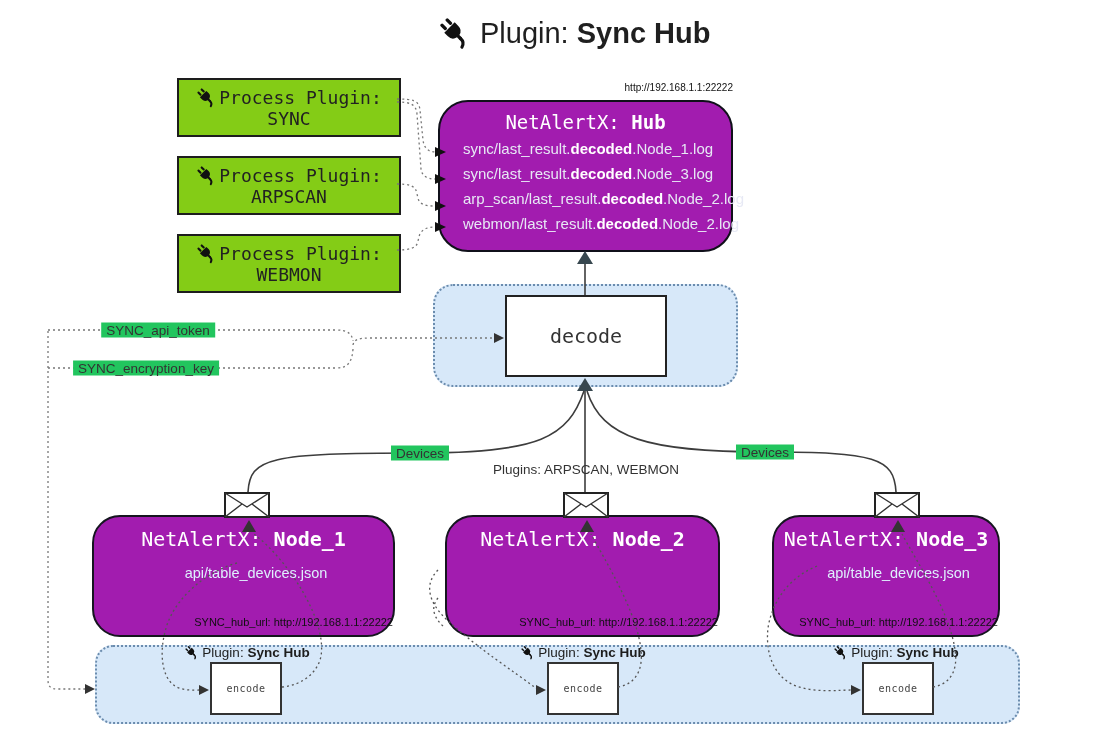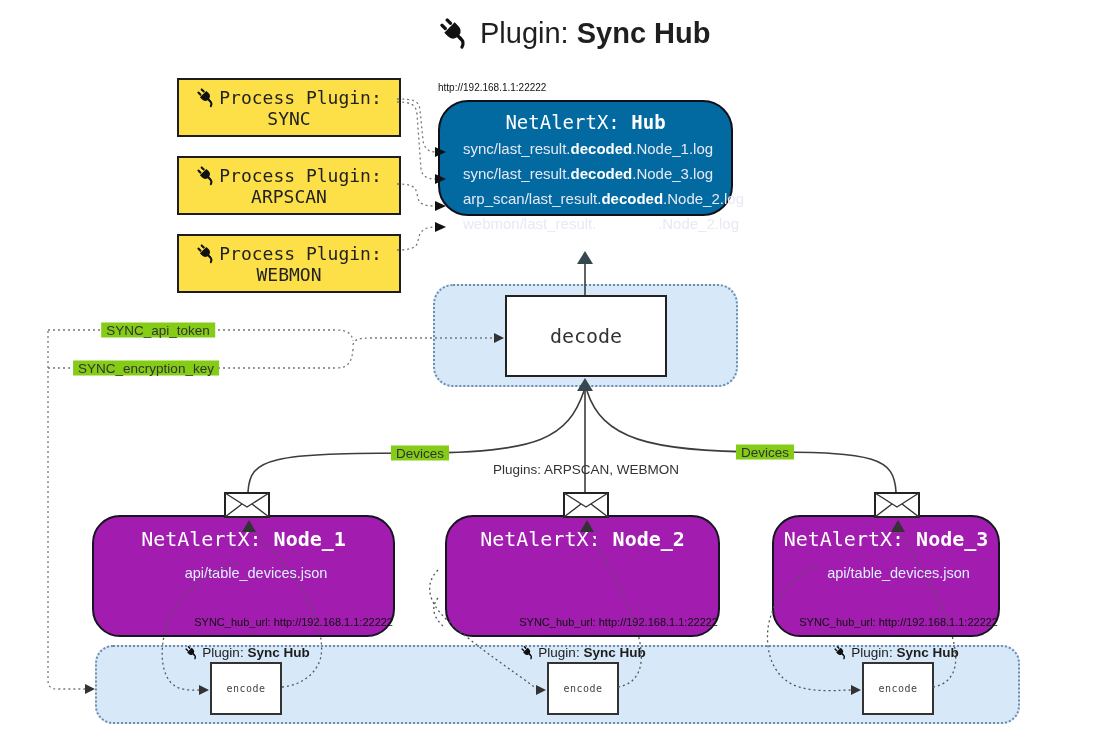--- a/index.html
+++ b/index.html
@@ -8,45 +8,45 @@
   .abs{position:absolute;}
   .mono{font-family:"DejaVu Sans Mono","Liberation Mono",monospace;}
   .pre{white-space:pre;}
 
   
   .title-row{top:16px;left:438px;width:300px;display:flex;align-items:center;gap:8px;z-index:4;}
   .title-row .plug{width:34px;height:34px;}
   .title-text{font-size:29px;color:#1f1f1f;}
 
   
-  .pbox{left:177px;width:220px;height:55px;background:#fde047;border:2px solid #1d1d1d;z-index:2;
+  .pbox{left:177px;width:220px;height:55px;background:#84cc16;border:2px solid #1d1d1d;z-index:2;
         display:flex;flex-direction:column;justify-content:center;align-items:center;}
   .pbox-row{display:flex;align-items:center;gap:2px;}
   .pbox .plug{width:21px;height:21px;}
   .pbox-label{font-size:18px;color:#222;}
   .pbox-name{font-size:18px;color:#222;}
 
   
-  .hub-url{top:82px;left:438px;width:295px;text-align:left;font-size:10px;color:#111;z-index:4;}
-  .hub{top:100px;left:438px;width:295px;height:116px;background:#0369a1;border:2px solid #10101a;
+  .hub-url{top:82px;left:438px;width:295px;text-align:right;font-size:10px;color:#111;z-index:4;}
+  .hub{top:100px;left:438px;width:295px;height:152px;background:#a21caf;border:2px solid #10101a;
        border-radius:30px;box-sizing:border-box;z-index:2;}
   .hub-title{margin-top:9px;text-align:center;font-size:19px;color:#ffffff;}
   .hub-logs{margin-top:3px;padding-left:23px;}
   .hub-log{font-size:15px;line-height:25px;color:#E7E9F5;white-space:pre;}
   .hub-log b{color:#ffffff;}
 
   
   .dec-wrap{top:284px;left:433px;width:305px;height:103px;background:#D7E8F9;
             border:2px dotted #6B8CAE;border-radius:20px;box-sizing:border-box;z-index:2;}
   .dec-box{top:295px;left:505px;width:162px;height:82px;background:#fff;border:2px solid #222;
            box-sizing:border-box;display:flex;align-items:center;justify-content:center;z-index:2;}
   .dec-box span{font-size:20px;color:#333;}
 
   
-  .line-label{transform:translate(-50%,-50%);background:#84cc16;padding:0 5px;font-size:13.5px;
+  .line-label{transform:translate(-50%,-50%);background:#22c55e;padding:0 5px;font-size:13.5px;
               color:#333;z-index:4;white-space:nowrap;}
   .line-label.nobg{background:transparent;}
 
   
   .node{background:#a21caf;border:2px solid #15151f;border-radius:28px;box-sizing:border-box;
         top:515px;height:122px;z-index:2;}
   .node-title{margin-top:10px;text-align:center;font-size:20px;color:#ffffff;}
   .node-files{text-align:center;color:#DFF0FD;padding-left:25px;}
   .node-file{font-size:14.5px;}
   .node-url{position:absolute;bottom:7px;left:0;right:0;text-align:right;font-size:11px;color:#101010;}

